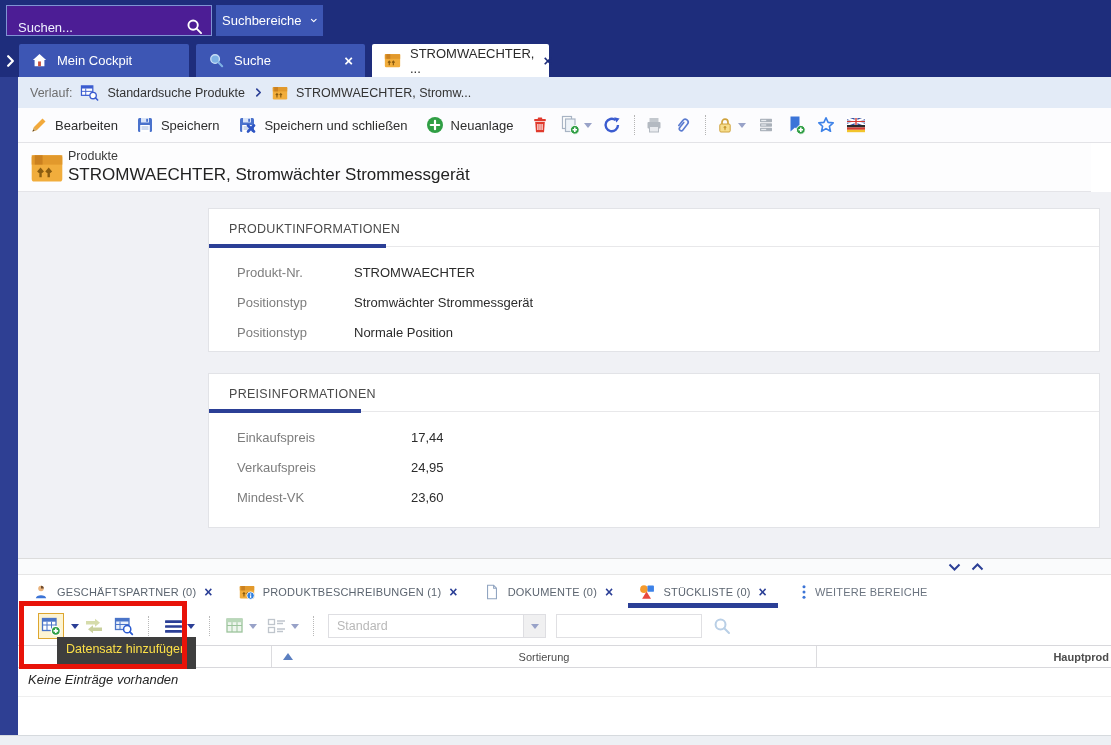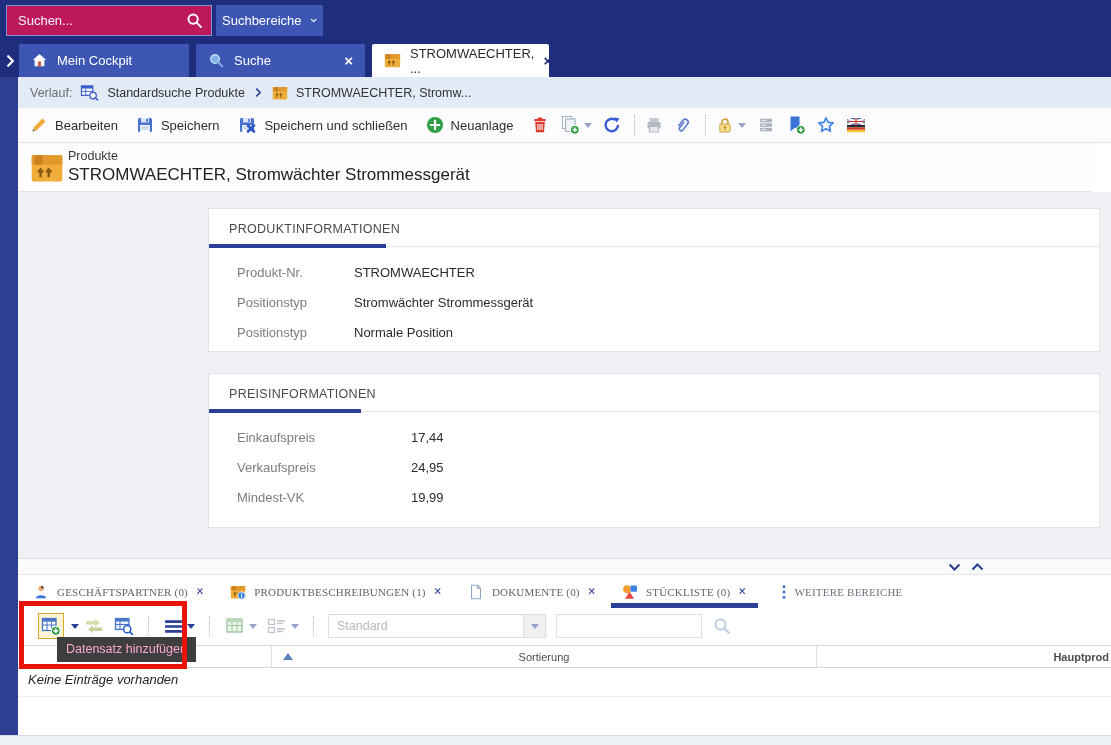--- a/index.html
+++ b/index.html
@@ -1,20 +1,20 @@
 <!DOCTYPE html>
 <html><head>
 <meta charset="utf-8">
 <style>
   html,body{margin:0;padding:0;background:#fff;font-family:"Liberation Sans",sans-serif;}
   .app{position:relative;width:1111px;height:745px;overflow:hidden;background:#fff;}
 
   
   .navy{position:absolute;left:0;top:0;width:1111px;height:77px;background:#1e2d7c;}
-  .gsearch{position:absolute;left:6px;top:5px;width:206px;height:31px;background:#be185d;border:1px solid #8093d4;display:flex;align-items:center;box-sizing:border-box;}
+  .gsearch{position:absolute;left:6px;top:5px;width:206px;height:31px;background:#4c1d95;border:1px solid #8093d4;display:flex;align-items:flex-end;box-sizing:border-box;}
   .gsearch input{flex:1;min-width:0;background:transparent;border:none;outline:none;color:#fff;font:13px "Liberation Sans",sans-serif;padding:0 4px 0 11px;}
   .gsearch input::placeholder{color:#eef2ff;opacity:1;}
   .gs-icon{width:17px;height:17px;color:#fff;margin-right:8px;flex:0 0 auto;}
   .sareas{position:absolute;left:216px;top:5px;width:107px;height:31px;background:#3d56b4;border:none;display:flex;align-items:center;justify-content:center;gap:8px;color:#fff;font:13px "Liberation Sans",sans-serif;cursor:pointer;}
   .sa-chev{width:13px;height:13px;color:#fff;}
   .tab-overflow{position:absolute;left:3px;top:53px;width:15px;height:16px;color:#fff;}
   .tabstrip{position:absolute;left:0;top:44px;width:1111px;height:33px;display:flex;align-items:flex-end;padding-left:19px;box-sizing:border-box;}
   .tab{height:33px;display:flex;align-items:center;gap:9px;padding:0 12px;background:#3d56b4;color:#fff;border-radius:2px 2px 0 0;margin-right:7px;font-size:13px;box-sizing:border-box;cursor:pointer;}
   .tab.w1{width:170px;} .tab.w2{width:169px;} .tab.w3{width:177px;}
   .tab.active{background:#ffffff;color:#2b2b2b;}
@@ -57,21 +57,21 @@
   .c1 .flabel{width:117px;} .c2 .flabel{width:174px;}
   .fvalue{color:#2c2c2c;}
 
   
   .splitter{position:absolute;left:18px;top:558px;width:1093px;height:17px;background:#fafbfc;border-top:1px solid #dcdcdc;border-bottom:1px solid #e6e6e6;box-sizing:border-box;}
   .split-ctrl{position:absolute;top:4px;width:13px;height:8px;color:#2b3f96;cursor:pointer;}
   .split-down{left:930px;} .split-up{left:953px;}
 
   
   .panel{position:absolute;left:18px;top:575px;width:1093px;height:160px;background:#fff;}
-  .ptabs{position:absolute;left:0;top:0;height:33px;display:flex;align-items:center;padding-left:2px;font-family:Liberation Serif, serif;}
+  .ptabs{position:absolute;left:0;top:0;height:33px;display:flex;align-items:center;padding-left:2px;}
   .ptab{position:relative;display:flex;align-items:center;gap:8px;padding:0 13px;height:33px;font-size:11px;color:#5c6570;letter-spacing:.2px;cursor:pointer;white-space:nowrap;}
   .pclose{color:#2b3f96;font-weight:700;font-size:14px;line-height:1;cursor:pointer;}
   .ptab.active::after{content:"";position:absolute;left:2px;right:2px;bottom:0;height:5px;background:#2b3f96;}
   .ptab.more{margin-left:8px;color:#6b7480;}
 
   .ptoolbar{position:absolute;left:0;top:36px;height:30px;display:flex;align-items:center;padding-left:20px;}
   .addbtn{width:26px;height:26px;background:#fdf4d3;border:1px solid #dda62f;display:flex;align-items:center;justify-content:center;box-sizing:border-box;cursor:pointer;}
   .pt-sep{width:1px;height:20px;border-left:1px dotted #b9b9b9;margin:0 9px;}
   .pt-ic{margin:0 5px;cursor:pointer;display:flex;align-items:center;}
   .filter-wrap{display:flex;align-items:center;margin-left:4px;}
@@ -87,21 +87,21 @@
   .gc3{flex:1;display:flex;align-items:center;justify-content:flex-end;padding-right:2px;font-weight:700;white-space:nowrap;overflow:hidden;}
   .sortup{position:absolute;left:11px;top:7px;width:0;height:0;border:5px solid transparent;border-top:none;border-bottom:7px solid #5b7fc0;}
   .empty-row{position:absolute;left:10px;top:97px;font-size:13px;color:#262626;font-style:italic;}
   .empty-line{position:absolute;left:0;top:121px;width:1093px;border-top:1px solid #efefef;}
 
   
   .statusbar{position:absolute;left:0;top:735px;width:1111px;height:10px;background:#edf0f4;border-top:1px solid #d6dade;box-sizing:border-box;}
   .leftstrip{position:absolute;left:0;top:77px;width:18px;height:668px;background:#2e3f93;}
 
   
-  .tooltip{position:absolute;left:57px;top:637px;height:25px;line-height:25px;padding:0 9px;background:#3e3e3e;color:#f9a8d4;font-size:12.5px;white-space:nowrap;z-index:40;}
+  .tooltip{position:absolute;left:57px;top:637px;height:32px;line-height:25px;padding:0 9px;background:#3e3e3e;color:#fde047;font-size:12.5px;white-space:nowrap;z-index:40;}
   .redbox{position:absolute;left:19px;top:601px;width:168px;height:68px;border:5px solid #e81309;box-sizing:border-box;z-index:50;pointer-events:none;}
 </style>
 </head>
 <body>
 
 <div class="app">
 
   <svg width="0" height="0" style="position:absolute" aria-hidden="true">
     <defs>
       <symbol id="i-search" viewBox="0 0 16 16">
@@ -457,21 +457,21 @@
         <div class="frow">
           <span class="flabel">Einkaufspreis</span>
           <span class="fvalue">17,44</span>
         </div>
         <div class="frow">
           <span class="flabel">Verkaufspreis</span>
           <span class="fvalue">24,95</span>
         </div>
         <div class="frow">
           <span class="flabel">Mindest-VK</span>
-          <span class="fvalue">19,99</span>
+          <span class="fvalue">23,60</span>
         </div>
       </div>
     </div>
   </div>
 
   <div class="splitter">
     <svg class="split-ctrl split-down">
         <use href="#i-chevdn"></use>
       </svg>
     <svg class="split-ctrl split-up">

